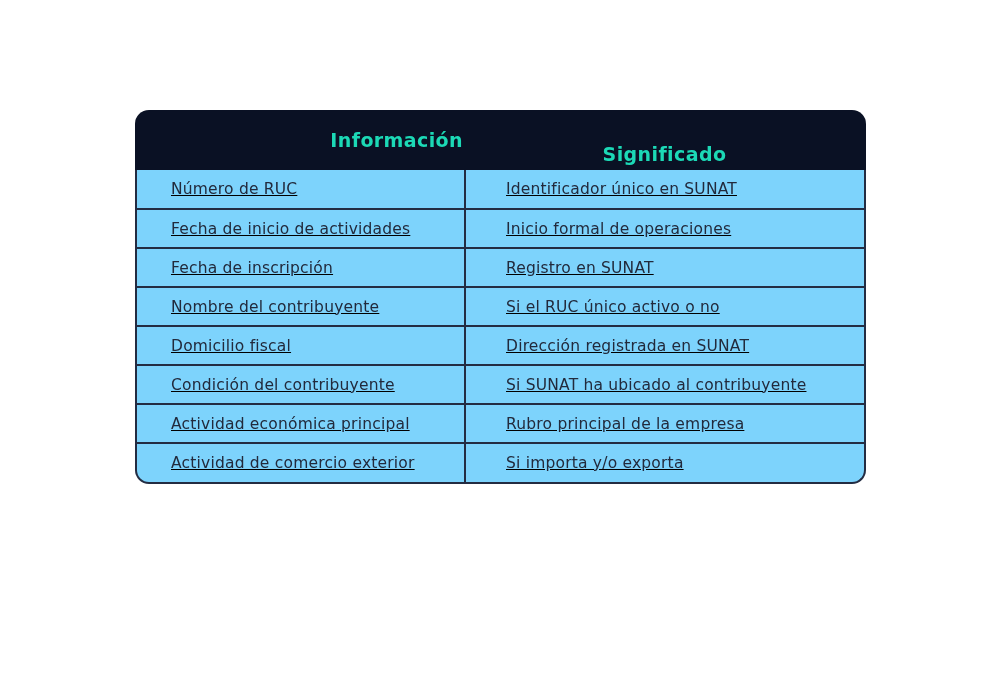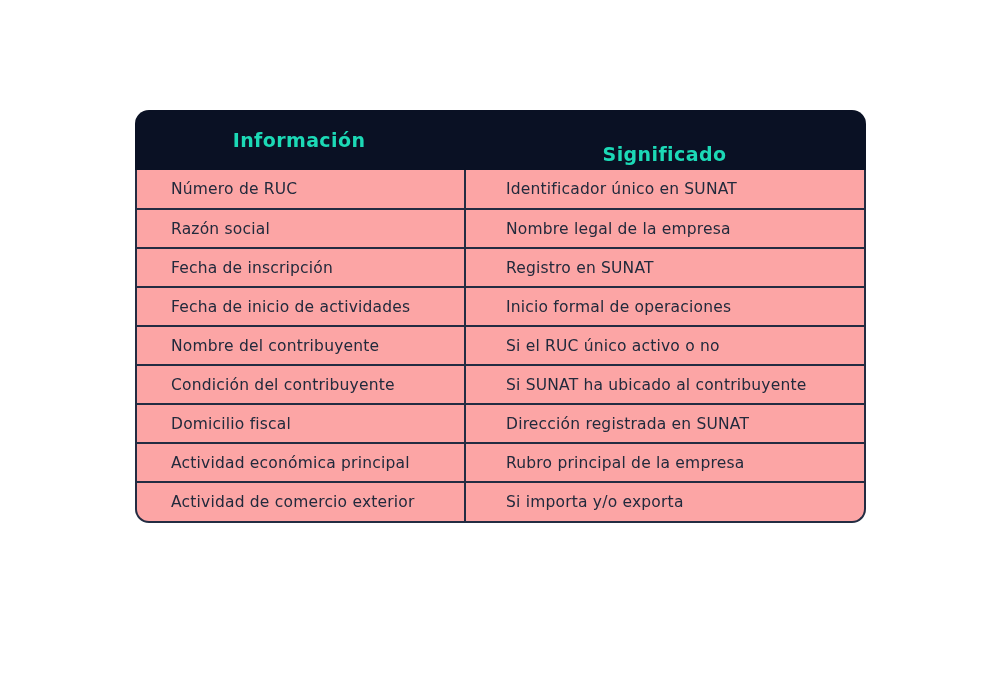--- a/index.html
+++ b/index.html
@@ -28,28 +28,29 @@
     background: var(--header-bg, #0A1124);
     border-radius: 14px 14px 0 0;
   }
   .hcell {
     color: var(--header-text, #1CD9B6);
     font-weight: bold;
     font-size: 19px;
     letter-spacing: 0.4px;
     text-align: center;
   }
-  .hcell-info  { width: 328px; }
+  .hcell-info  { width: 328px; text-align: right; }
   .hcell-meaning { flex: 1; margin-top: 28px; }
   .table-body {
-    background: #fca5a5;
+    background: #7dd3fc;
     border: 2px solid var(--row-border, #232C42);
     border-top: none;
     border-radius: 0 0 14px 14px;
     overflow: hidden;
+    text-decoration: underline;
   }
   table.grid {
     border-collapse: collapse;
     width: 100%;
     table-layout: fixed;
   }
   td.cell {
     box-sizing: border-box;
     height: 39px;
     vertical-align: middle;
@@ -84,49 +85,45 @@
       <div class="hcell hcell-meaning">Significado</div>
     </div>
     <div class="table-body">
       <table class="grid">
         <tbody>
   <tr class="row">
     <td class="cell cell-info">Número de RUC</td>
     <td class="cell cell-meaning">Identificador único en SUNAT</td>
   </tr>
 
+
+
   <tr class="row">
-    <td class="cell cell-info">Razón social</td>
-    <td class="cell cell-meaning">Nombre legal de la empresa</td>
+    <td class="cell cell-info">Fecha de inicio de actividades</td>
+    <td class="cell cell-meaning">Inicio formal de operaciones</td>
   </tr>
-
 
   <tr class="row">
     <td class="cell cell-info">Fecha de inscripción</td>
     <td class="cell cell-meaning">Registro en SUNAT</td>
-  </tr>
-
-  <tr class="row">
-    <td class="cell cell-info">Fecha de inicio de actividades</td>
-    <td class="cell cell-meaning">Inicio formal de operaciones</td>
   </tr>
 
   <tr class="row">
     <td class="cell cell-info">Nombre del contribuyente</td>
     <td class="cell cell-meaning">Si el RUC único activo o no</td>
   </tr>
 
   <tr class="row">
-    <td class="cell cell-info">Condición del contribuyente</td>
-    <td class="cell cell-meaning">Si SUNAT ha ubicado al contribuyente</td>
+    <td class="cell cell-info">Domicilio fiscal</td>
+    <td class="cell cell-meaning">Dirección registrada en SUNAT</td>
   </tr>
 
   <tr class="row">
-    <td class="cell cell-info">Domicilio fiscal</td>
-    <td class="cell cell-meaning">Dirección registrada en SUNAT</td>
+    <td class="cell cell-info">Condición del contribuyente</td>
+    <td class="cell cell-meaning">Si SUNAT ha ubicado al contribuyente</td>
   </tr>
 
   <tr class="row">
     <td class="cell cell-info">Actividad económica principal</td>
     <td class="cell cell-meaning">Rubro principal de la empresa</td>
   </tr>
 
   <tr class="row">
     <td class="cell cell-info">Actividad de comercio exterior</td>
     <td class="cell cell-meaning">Si importa y/o exporta</td>

